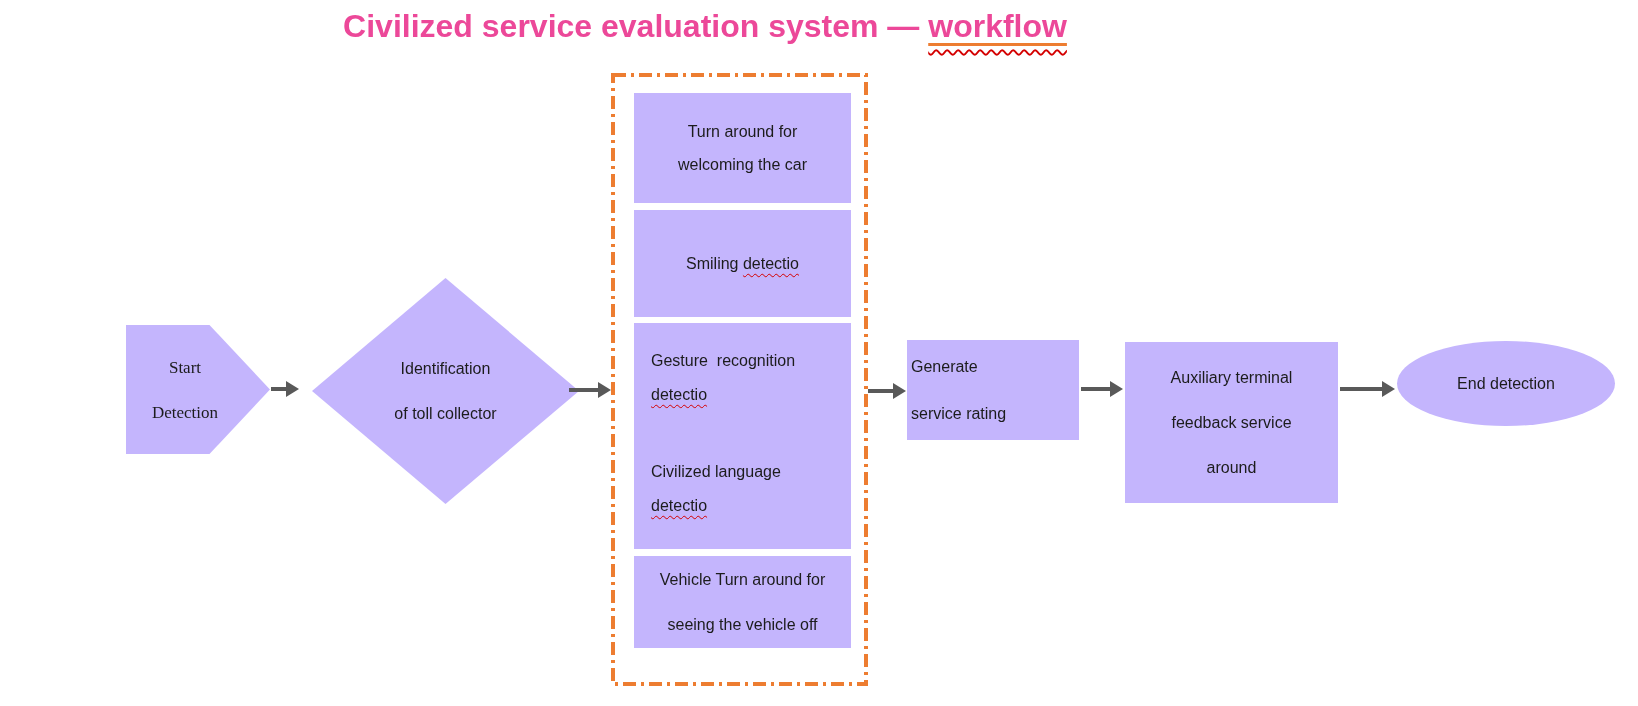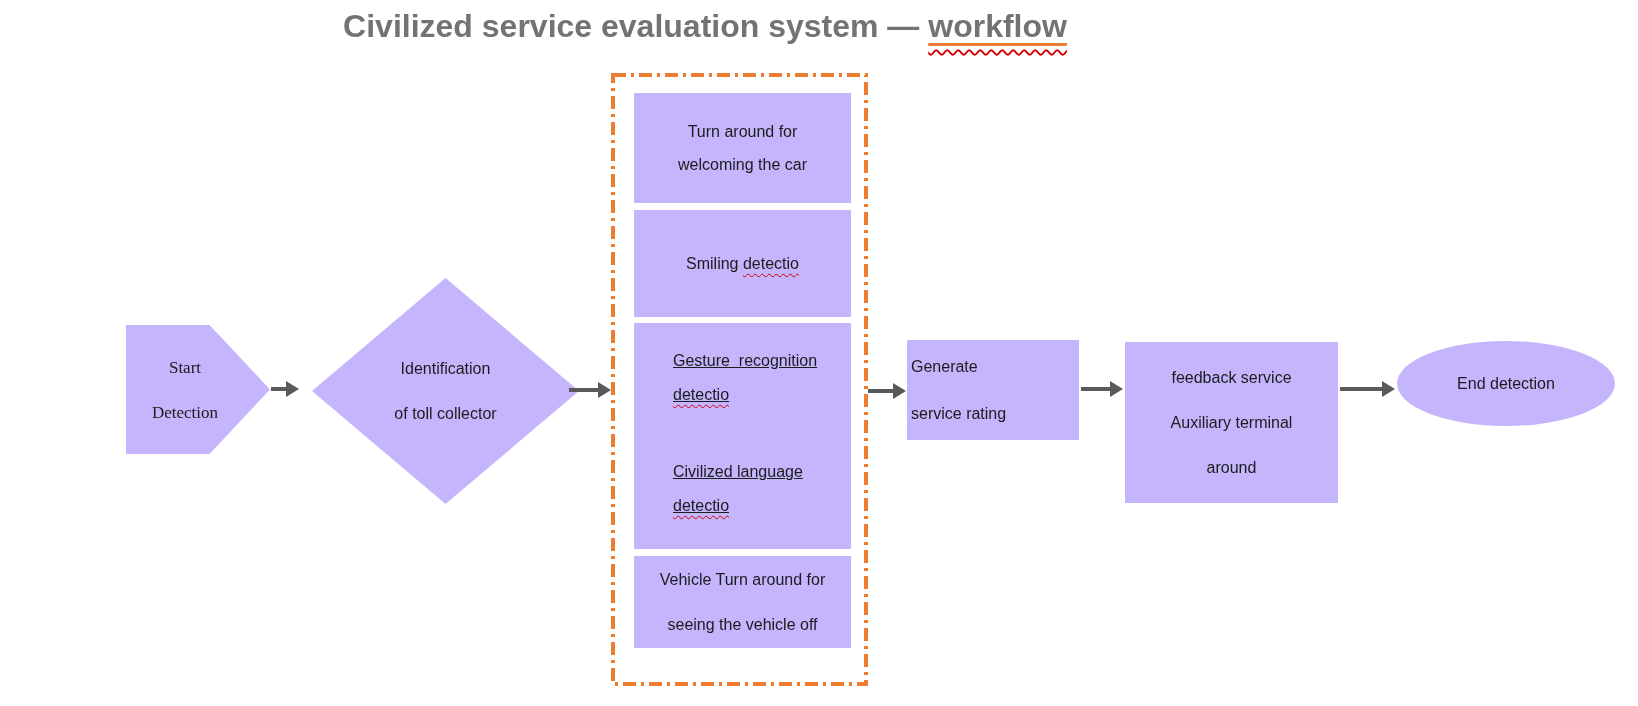--- a/index.html
+++ b/index.html
@@ -13,21 +13,21 @@
     color: #1c1c1c;
     overflow: hidden;
   }
 
   
   #title {
     position: absolute;
     left: 250px; top: 8px; width: 910px;
     text-align: center;
     font-size: 32px; font-weight: bold;
-    color: #737373;
+    color: #ec4899;
     white-space: pre-wrap;
     letter-spacing: 0px;
   }
   .title-emph {
     text-decoration: underline solid #ED7D31;
     text-decoration-thickness: 3px;
     text-underline-offset: 6px;
   }
   .title-emph-wavy {
     text-decoration: underline wavy #d40000;
@@ -69,21 +69,21 @@
 
   
   #group-border { position: absolute; left: 611px; top: 73px; }
 
   .det-box { left: 634px; width: 217px; }
   #det-1 { top: 93px;  height: 110px; }
   #det-2 { top: 210px; height: 107px; }
   #det-3 { top: 323px; height: 109px; }
   #det-4 { top: 429px; height: 120px; }
   #det-5 { top: 556px; height: 92px; }
-  #det-3 .txt-stack, #det-4 .txt-stack { align-items: flex-start; padding-left: 39px; text-decoration: underline; }
+  #det-3 .txt-stack, #det-4 .txt-stack { align-items: flex-start; padding-left: 17px; }
   #det-3 .line, #det-4 .line { line-height: 34px; }
   #det-5 .line { line-height: 45px; }
 
   
   #generate-node { left: 907px; top: 340px; width: 172px; height: 100px; }
   #generate-node .txt-stack { align-items: flex-start; padding-left: 4px; }
   #generate-node .line { line-height: 47px; }
 
   
   #auxiliary-node { left: 1125px; top: 342px; width: 213px; height: 161px; }
@@ -195,22 +195,22 @@
     </div>
   </div>
 
   <div id="arrow-4" class="arrow">
     <div class="arrow-line"></div>
     <div class="arrow-head"></div>
   </div>
 
   <div id="auxiliary-node" class="shape">
     <div class="txt-stack">
+      <div class="line">Auxiliary terminal</div>
       <div class="line">feedback service</div>
-      <div class="line">Auxiliary terminal</div>
       <div class="line">around</div>
     </div>
   </div>
 
   <div id="arrow-5" class="arrow">
     <div class="arrow-line"></div>
     <div class="arrow-head"></div>
   </div>
 
   <div id="end-node" class="shape">

